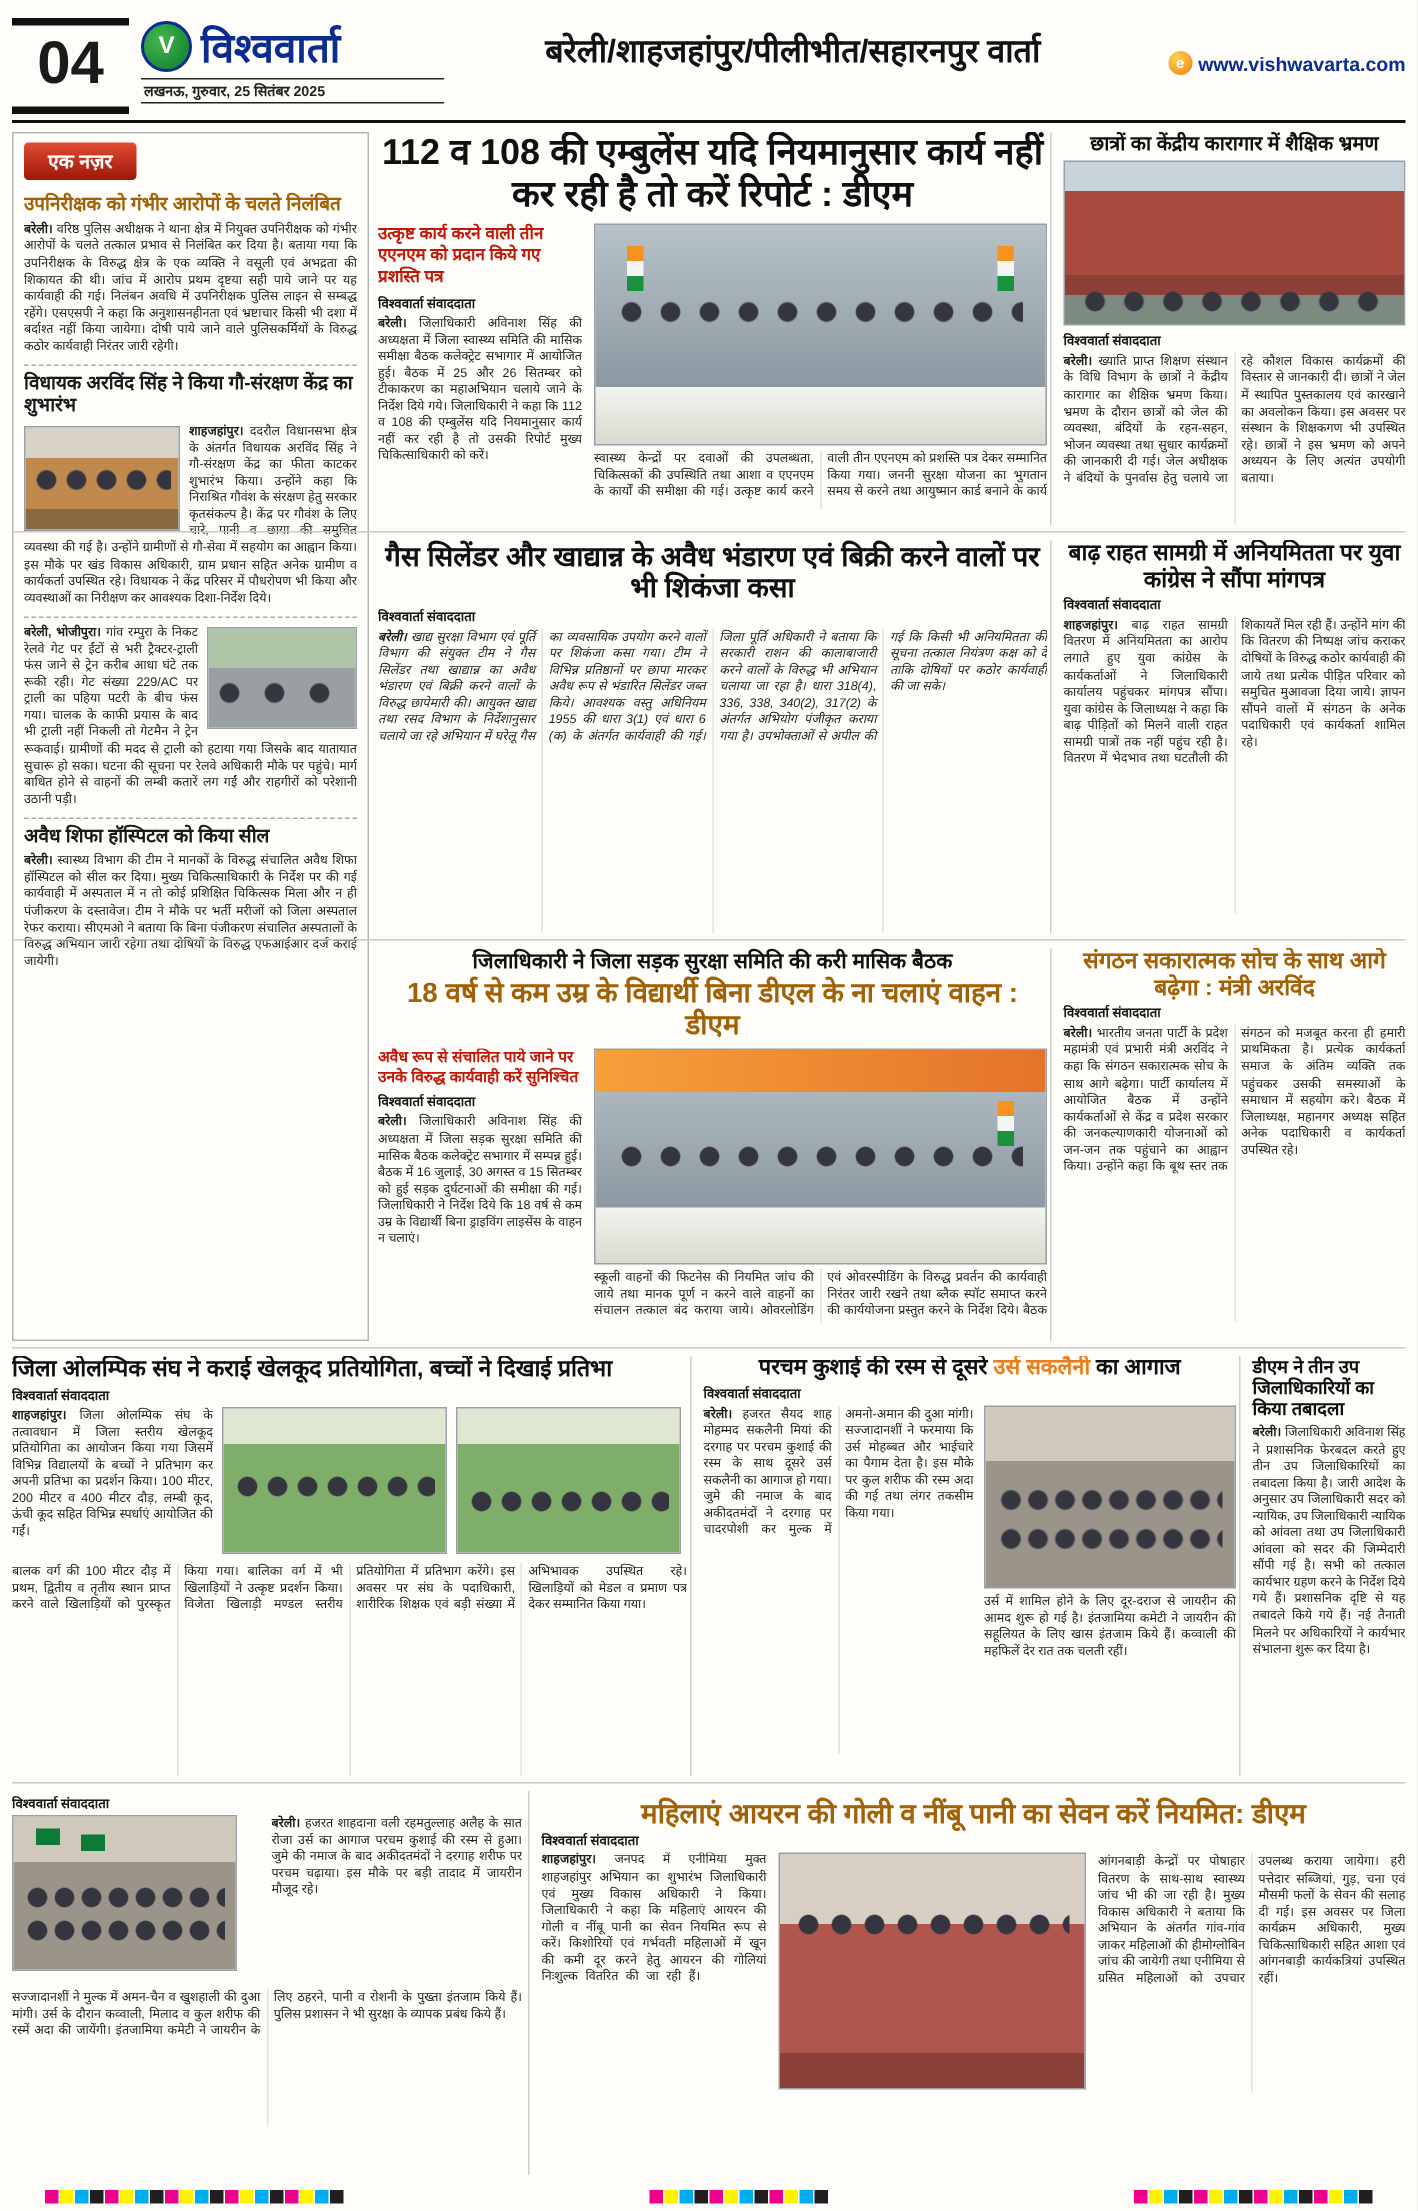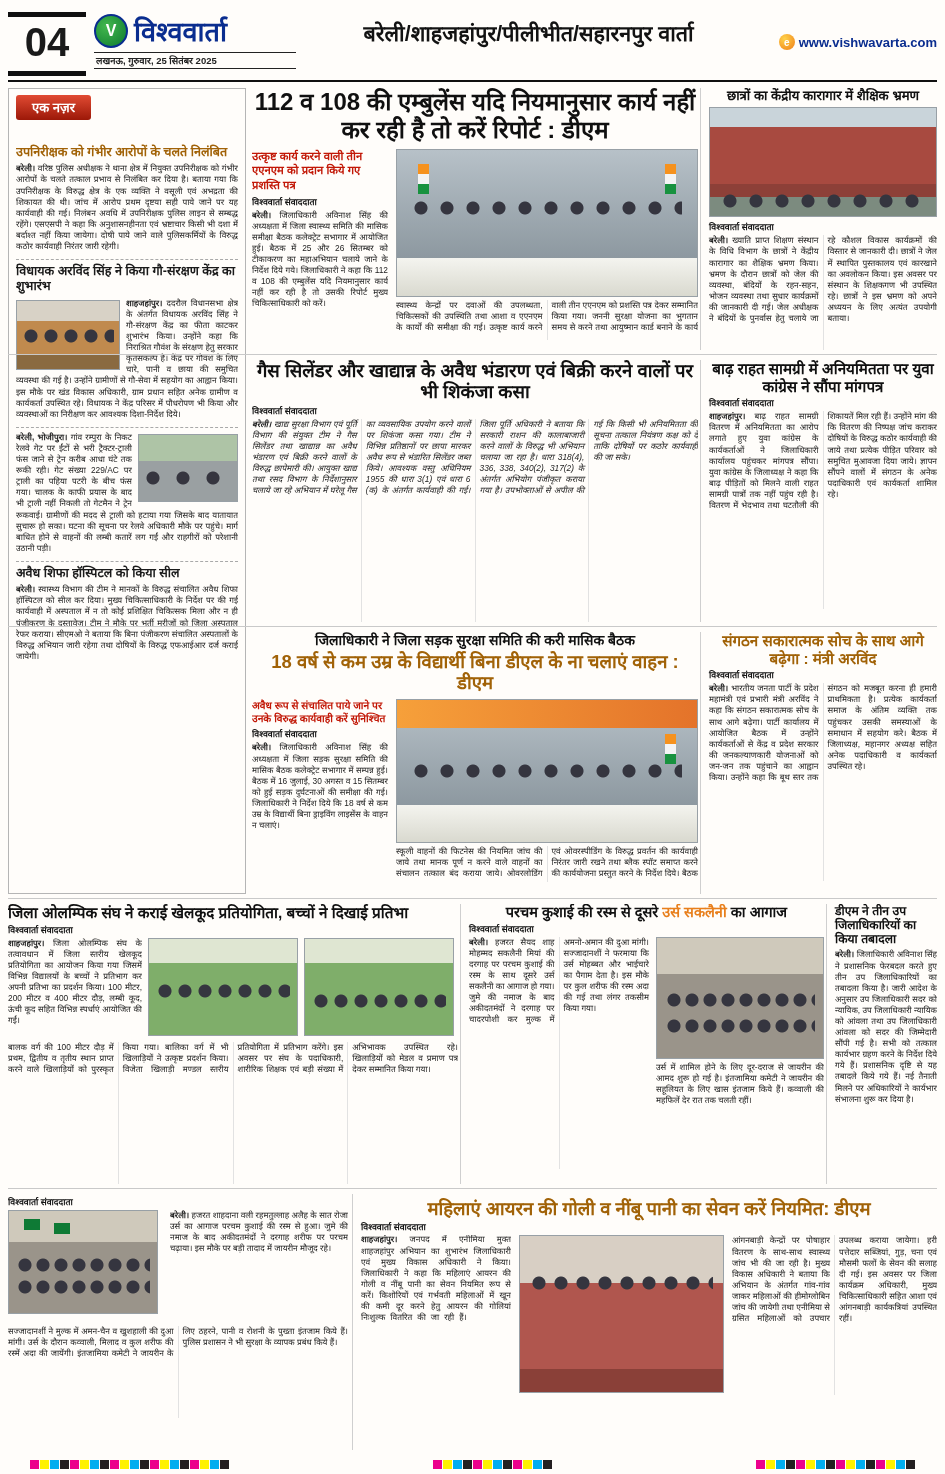--- a/index.html
+++ b/index.html
@@ -54,21 +54,21 @@
   .ph-women .ph-heads{top:24%;background-size:22px 18px;}
   .ph-inaug{background:linear-gradient(180deg,#d8d2c6 0 30%,#c08a4e 30% 80%,#8a6a40 80%);}
   .ph-inaug .ph-heads{top:38%;background-size:20px 16px;}
   .ph-tractor{background:linear-gradient(180deg,#aec4a6 0 40%,#9aa0a2 40%);}
   .ph-tractor .ph-heads{top:52%;background-size:30px 18px;}
   .ph-green-flag{position:absolute;top:8%;left:10%;width:16px;height:11px;background:#0e7a35;box-shadow:30px 4px 0 #0e7a35;}
   
   .sidebar{position:absolute;left:8px;top:88px;width:238px;height:806px;border:1px solid #b5b5b5;
            padding:6px 7px;box-sizing:border-box;overflow:hidden;}
   .eknajar{display:inline-block;background:linear-gradient(180deg,#e14b33,#9c1808);color:#fff;font-size:13px;
-           font-weight:800;padding:3px 16px 4px;border-radius:3px;margin-bottom:21px;}
+           font-weight:800;padding:3px 16px 4px;border-radius:3px;margin-bottom:5px;}
   .sb-art{padding:4px 0 7px;border-bottom:1px dashed #a9a9a9;overflow:hidden;}
   .sb-art.last{border-bottom:none;}
   .sb-hl{font-size:12.6px;font-weight:800;line-height:1.22;margin-bottom:3px;}
   .sb-ph-l{float:left;width:104px;height:70px;margin:2px 6px 2px 0;}
   .sb-ph-r{float:right;width:100px;height:68px;margin:2px 0 2px 6px;}
   
   .a-row{display:flex;gap:8px;margin-top:5px;}
   .a-left{width:136px;flex:none;overflow:hidden;}
   .kicker{text-align:center;font-size:14px;font-weight:800;color:#111;line-height:1.2;}
   .strip{display:flex;align-items:center;gap:8px;background:#fdf3d2;border:1px solid #e8d9a8;padding:3px 7px;}
@@ -277,21 +277,21 @@
     <div class="body-sm" style="margin-top:3px;height:220px;overflow:hidden;">
       <span class="dl">बरेली।</span>
       <span>जिलाधिकारी अविनाश सिंह ने प्रशासनिक फेरबदल करते हुए तीन उप जिलाधिकारियों का तबादला किया है। जारी आदेश के अनुसार उप जिलाधिकारी सदर को न्यायिक, उप जिलाधिकारी न्यायिक को आंवला तथा उप जिलाधिकारी आंवला को सदर की जिम्मेदारी सौंपी गई है। सभी को तत्काल कार्यभार ग्रहण करने के निर्देश दिये गये हैं। प्रशासनिक दृष्टि से यह तबादले किये गये हैं। नई तैनाती मिलने पर अधिकारियों ने कार्यभार संभालना शुरू कर दिया है।</span>
     </div>
   </div>
 
   <div class="rule-h" style="top:1188px;"></div>
 
   <div class="art" style="left:8px;top:1194px;width:340px;height:256px;">
     <div class="byline">विश्ववार्ता संवाददाता</div>
-    <div style="display:flex;gap:12px;">
+    <div style="display:flex;gap:23px;">
       <div class="photo ph-crowd" style="width:150px;height:104px;flex:none;">
         <div class="ph-green-flag"></div>
           <div class="ph-heads"></div>
           <div class="ph-heads row2"></div>
       </div>
       <div class="body-sm" style="height:104px;overflow:hidden;">
         <span class="dl">बरेली।</span>
         <span>हजरत शाहदाना वली रहमतुल्लाह अलैह के सात रोजा उर्स का आगाज परचम कुशाई की रस्म से हुआ। जुमे की नमाज के बाद अकीदतमंदों ने दरगाह शरीफ पर परचम चढ़ाया। इस मौके पर बड़ी तादाद में जायरीन मौजूद रहे।</span>
       </div>
     </div>

